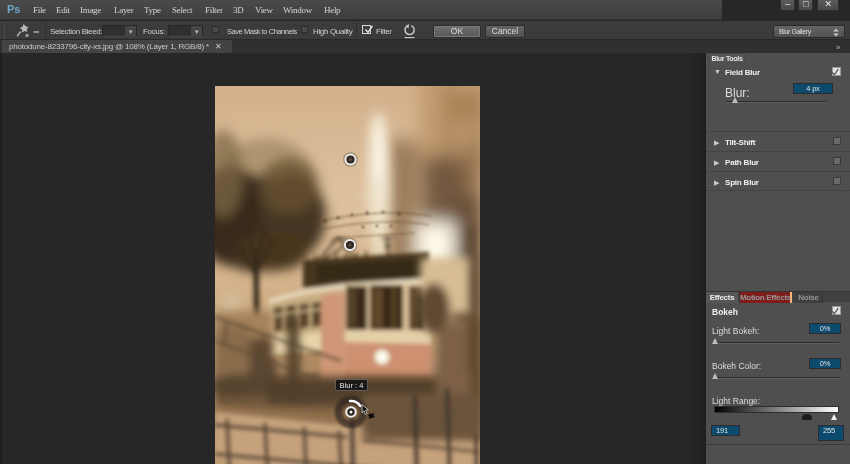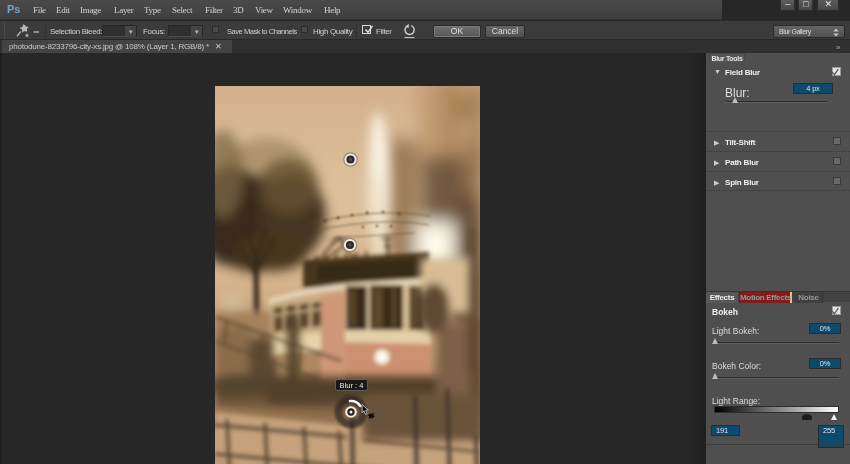--- a/index.html
+++ b/index.html
@@ -408,17 +408,17 @@
       <span style="position:absolute;left:6px;top:59px;color:#dcdcdc;font-size:8.5px">Bokeh Color:</span>
       <div class="valbox" style="left:103px;top:56px;width:32px;height:11px;text-align:center;line-height:10px">0%</div>
       <div class="slidertrack" style="left:6px;top:75px;width:127px"></div>
       <div class="sliderhandle" style="left:6px;top:71px"></div>
 
       <span style="position:absolute;left:6px;top:94px;color:#dcdcdc;font-size:8.5px">Light Range:</span>
       <div style="position:absolute;left:8px;top:104px;width:125px;height:7px;background:linear-gradient(to right,#000,#fff);border:1px solid #2e2e2e"></div>
       <div style="position:absolute;left:96px;top:112px;width:10px;height:6px;background:#1d1d1d;border-radius:50% 50% 20% 20%"></div>
       <div class="sliderhandle" style="left:125px;top:112px;border-bottom-color:#f0f0f0"></div>
       <div class="valbox" style="left:5px;top:123px;width:29px;height:11px;line-height:10px;padding-left:4px">191</div>
-      <div class="valbox" style="left:112px;top:123px;width:26px;height:23px;line-height:10px;padding-left:4px">255</div>
+      <div class="valbox" style="left:112px;top:123px;width:26px;height:16px;line-height:10px;padding-left:4px">255</div>
       <div style="position:absolute;left:0;top:142px;width:144px;height:1px;background:#3b3b3b"></div>
     </div>
   </div>
 </div>
 
 </body></html>

